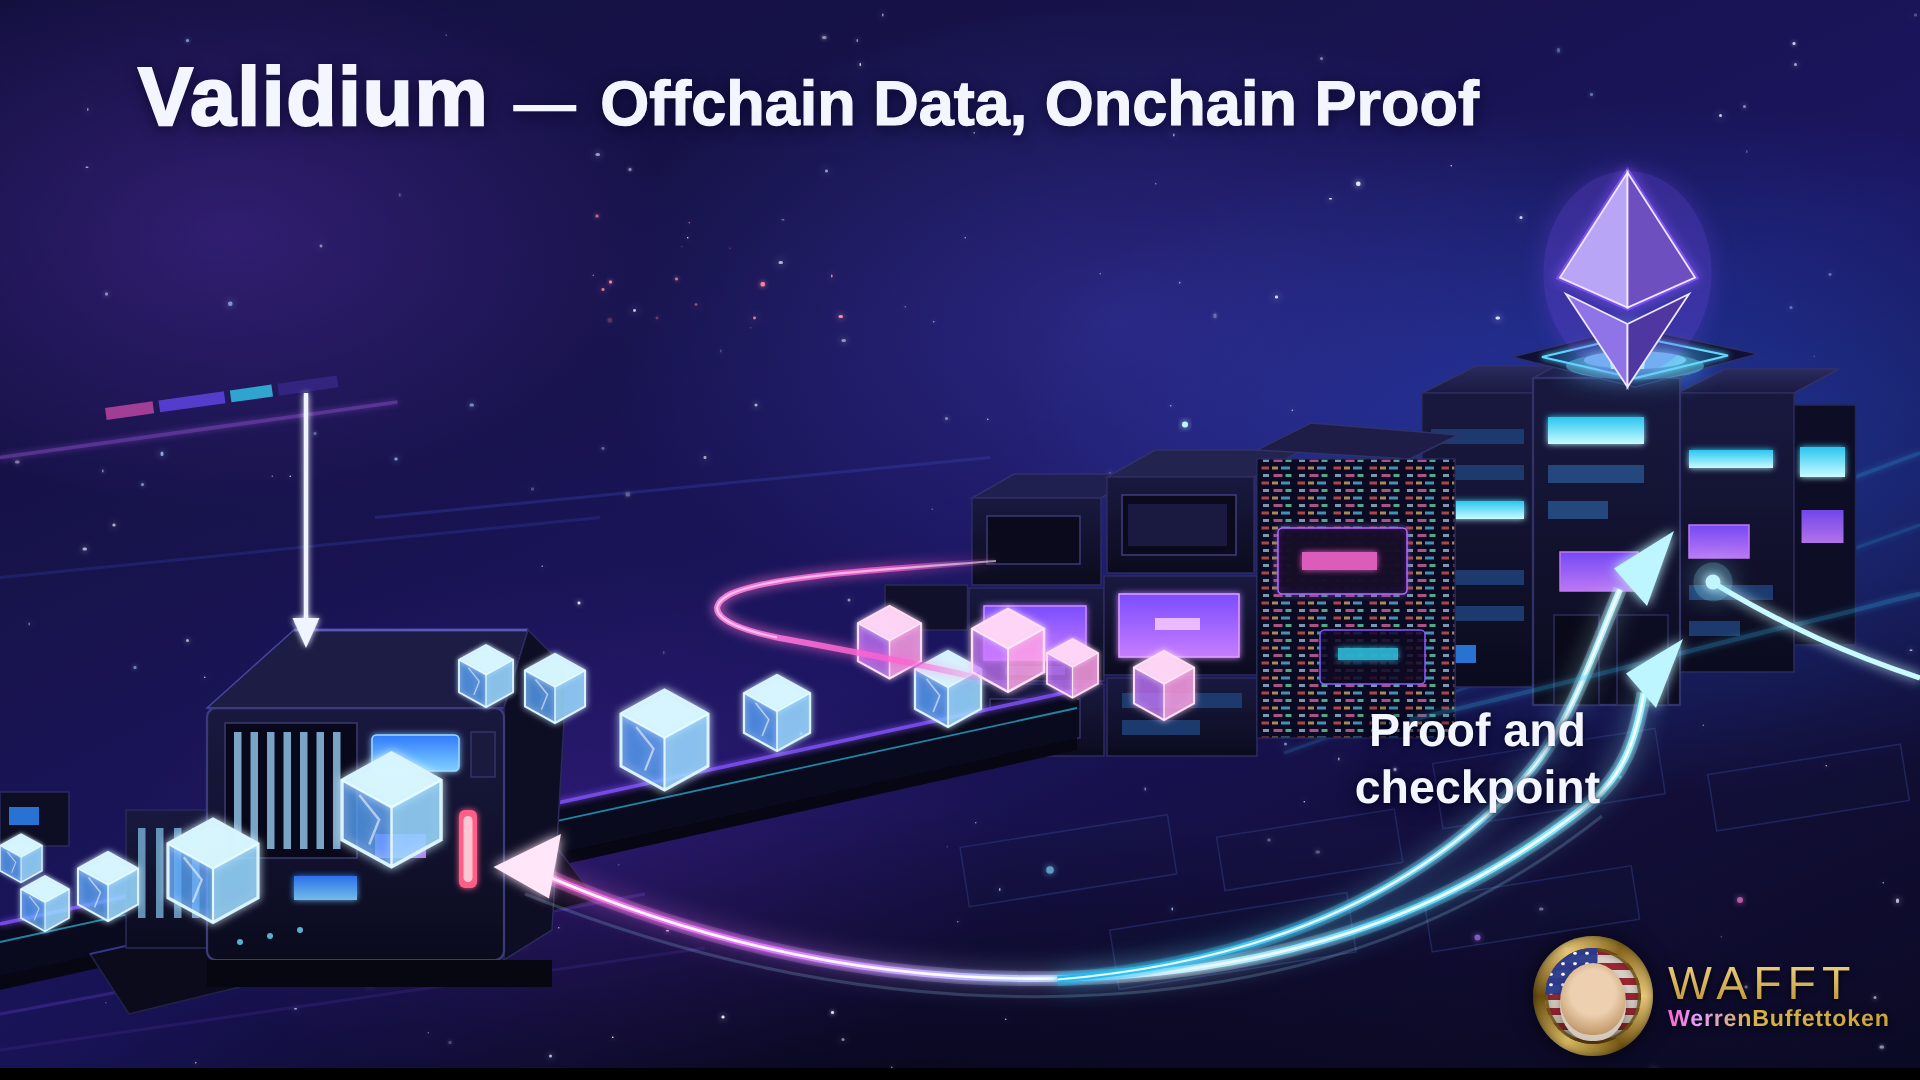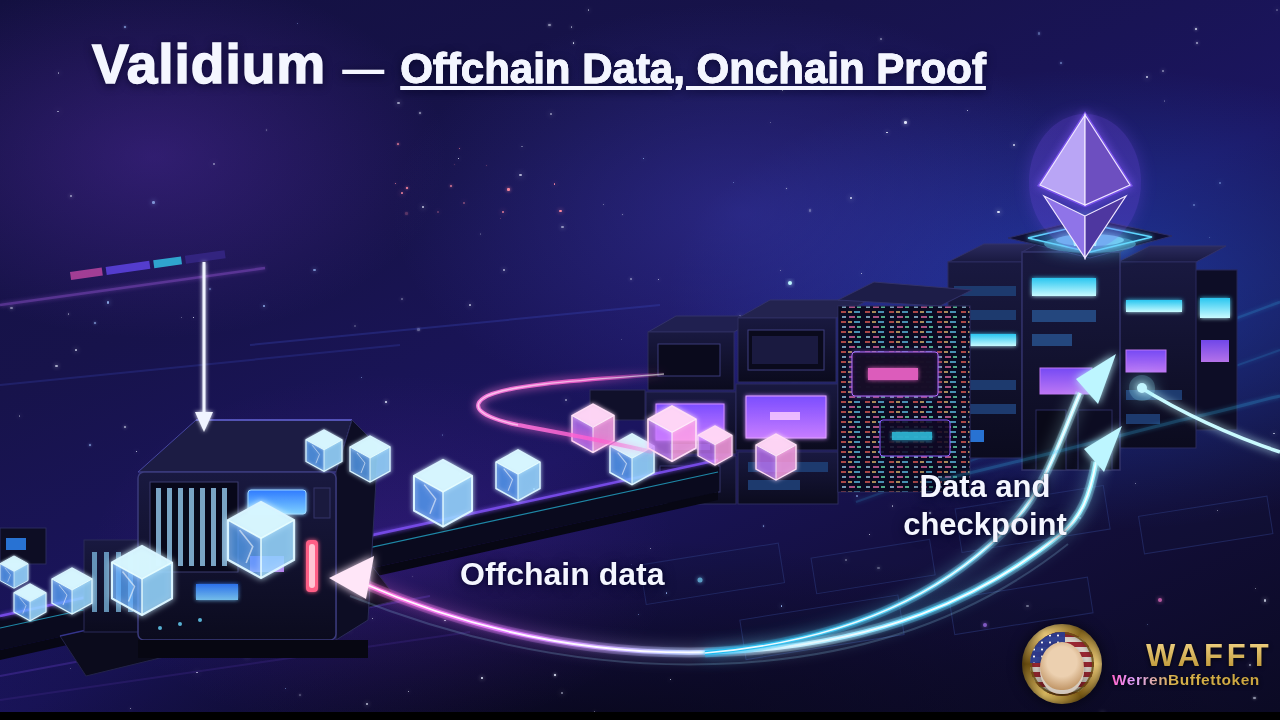--- a/index.html
+++ b/index.html
@@ -19,21 +19,21 @@
   }
   .starfield{position:absolute;inset:0;z-index:1;pointer-events:none;}
   .starfield i{position:absolute;display:block;border-radius:50%;}
   svg.scene{position:absolute;inset:0;z-index:2;}
   .title{
     position:absolute;left:92px;top:32px;z-index:3;display:flex;align-items:baseline;gap:16px;
     color:#f4f6ff;text-shadow:0 2px 10px rgba(0,0,30,.75);
   }
   .title .brand{font-size:55px;font-weight:bold;letter-spacing:1px;-webkit-text-stroke:1.5px #f4f6ff;}
   .title .sep{font-size:42px;font-weight:bold;}
-  .title .subtitle{font-size:42px;font-weight:bold;text-decoration:underline;-webkit-text-stroke:.8px #f4f6ff;}
+  .title .subtitle{font-size:42px;font-weight:bold;-webkit-text-stroke:.8px #f4f6ff;}
   .label{
     position:absolute;z-index:3;color:#f4f6ff;font-weight:bold;
     text-shadow:0 2px 12px rgba(0,0,40,.85),0 0 3px rgba(0,0,20,.6);
   }
   .label-sequencer{left:112px;top:210px;font-size:32px;}
   .label-dac{left:732px;top:234px;font-size:32px;}
   .label-proof{left:878px;top:468px;width:214px;font-size:31px;text-align:center;line-height:1.22;}
   .label-offchain{left:460px;top:556px;font-size:32px;}
   .watermark{position:absolute;left:1022px;top:624px;z-index:4;display:flex;align-items:center;gap:10px;}
   .coin{
@@ -53,25 +53,24 @@
     background-size:8px 7px;opacity:.95;
   }
   .coin .face-bg::after{
     content:"";position:absolute;left:50%;top:56%;width:44px;height:52px;transform:translate(-50%,-50%);
     border-radius:50% 50% 46% 46%;
     background:radial-gradient(circle at 50% 38%,#ecd0b0 0 38%,#c49a6c 70%,#8a623c 100%);
     box-shadow:0 -4px 0 0 rgba(220,220,220,.75) inset, 0 3px 6px rgba(0,0,0,.45);
   }
   .wm-text{display:flex;flex-direction:column;line-height:1.02;}
   .ticker{
-    font-size:31px;font-weight:bold;letter-spacing:4px;
+    font-size:31px;font-weight:normal;letter-spacing:4px;
     background:linear-gradient(180deg,#f2d486,#b8902e);
     -webkit-background-clip:text;background-clip:text;color:transparent;
     filter:drop-shadow(0 1px 2px rgba(0,0,0,.8));
-    margin-left:34px;
   }
   .token{
     font-size:15.5px;font-weight:bold;letter-spacing:.5px;
     background:linear-gradient(90deg,#ff66cc 0%,#e0a0ff 14%,#d8b24a 38%,#caa43e 100%);
     -webkit-background-clip:text;background-clip:text;color:transparent;
     filter:drop-shadow(0 1px 2px rgba(0,0,0,.8));
   }
 </style>
 </head>
 <body>
@@ -552,22 +551,21 @@
       <line x1="204" y1="262" x2="204" y2="414" stroke="#f0f4ff" stroke-width="3"></line>
       <polygon points="195,412 213,412 204,432" fill="#f0f4ff"></polygon>
     </g>
   </svg>
 
   <div class="title">
     <span class="brand">Validium</span>
     <span class="sep">—</span>
     <span class="subtitle">Offchain Data, Onchain Proof</span>
   </div>
-  <div class="label label-proof">Data and checkpoint</div>
-  <div class="label label-offchain">Offchain data</div>
+  <div class="label label-proof">Proof and checkpoint</div>
 
   <div class="watermark">
     <div class="coin">
       <div class="face-bg"></div>
     </div>
     <div class="wm-text">
       <div class="ticker">WAFFT</div>
       <div class="token">WerrenBuffettoken</div>
     </div>
   </div>

